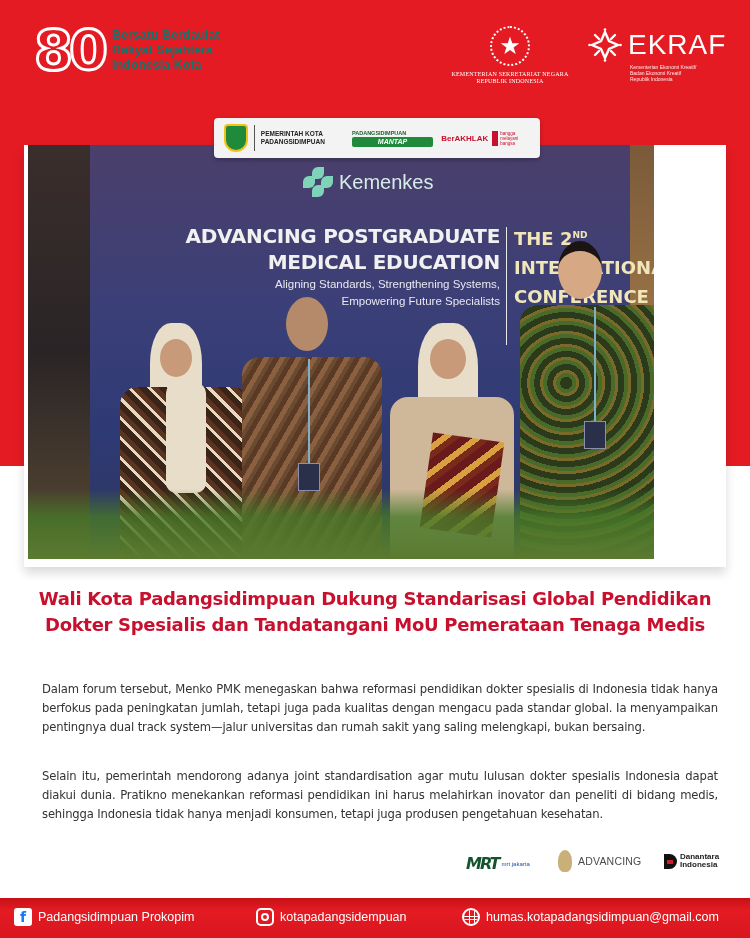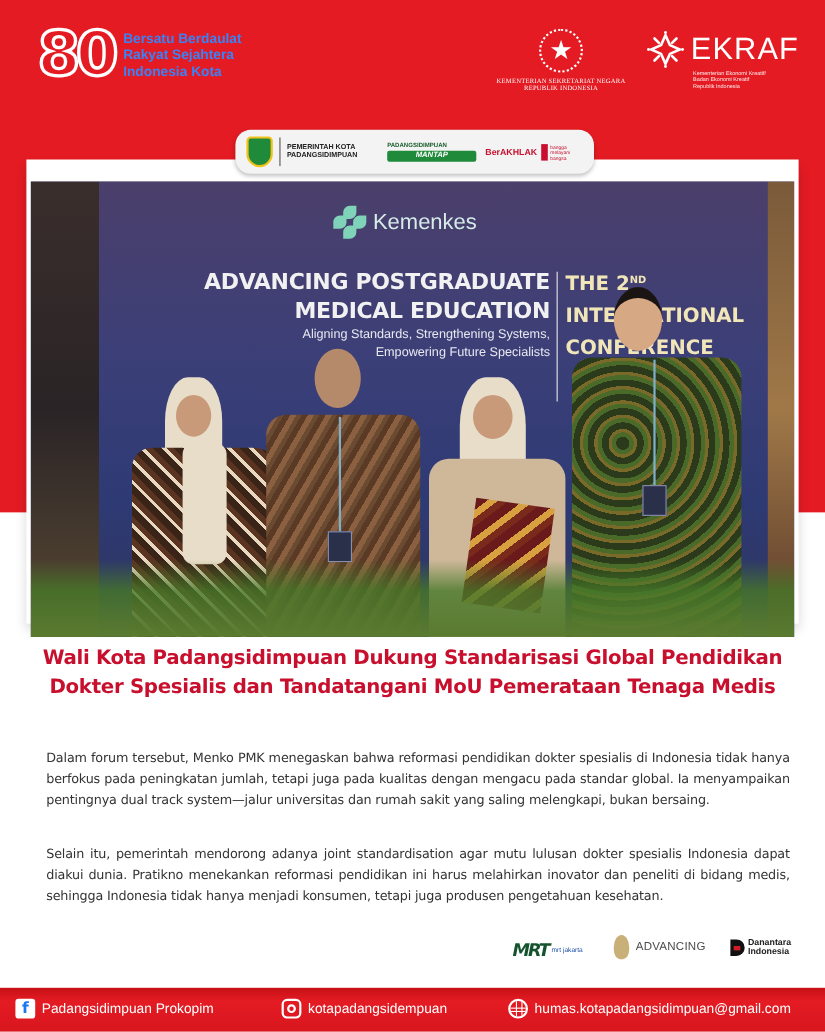--- a/index.html
+++ b/index.html
@@ -6,50 +6,50 @@
   html, body { width: 750px; height: 938px; overflow: hidden; background: #ffffff; }
   body { position: relative; font-family: "Liberation Sans", sans-serif; }
 
   .red-band { position: absolute; left: 0; top: 0; width: 750px; height: 466px; background: #e41b23; }
   .white-bg { position: absolute; left: 0; top: 466px; width: 750px; height: 472px; background: #ffffff; }
 
   
   .logo80 { position: absolute; left: 34px; top: 22px; display: flex; align-items: center; justify-content: space-between; }
   .logo80-num { font-family: "DejaVu Sans", sans-serif; font-weight: bold; font-size: 56px; line-height: 56px; color: #e41b23;
     -webkit-text-stroke: 3px #ffffff; letter-spacing: -4px; text-shadow: 0 0 0 #fff; }
-  .logo80-tag { margin-left: 8px; color: #3b82f6; font-weight: bold; font-size: 12.5px; line-height: 15px; }
+  .logo80-tag { margin-left: 8px; color: #0f766e; font-weight: bold; font-size: 12.5px; line-height: 15px; }
 
   .setneg { position: absolute; left: 440px; top: 26px; width: 140px; text-align: center; color: #fff; }
   .setneg-emblem { width: 40px; height: 40px; border-radius: 50%; border: 2px dotted #ffffff; margin: 0 auto; position: relative; }
   .setneg-emblem::after { content: "★"; position: absolute; left: 0; top: 4px; width: 100%; text-align: center; font-size: 24px; color: #fff; }
   .setneg-text { font-family: "Liberation Serif", serif; font-size: 6px; line-height: 7px; margin-top: 5px; letter-spacing: 0.2px; }
 
   .ekraf { position: absolute; left: 588px; top: 28px; color: #fff; }
   .ekraf-row { display: flex; align-items: center; }
   .ekraf-mark { width: 34px; height: 34px; position: relative; }
   .ekraf-mark svg { width: 34px; height: 34px; }
   .ekraf-name { font-size: 28px; font-weight: normal; margin-left: 6px; letter-spacing: 1px; line-height: 30px; }
   .ekraf-sub { font-size: 5px; line-height: 6px; margin-left: 42px; margin-top: 2px; opacity: .9; }
 
   
-  .badge-pill { position: absolute; left: 214px; top: 118px; width: 326px; height: 40px; background: #f3f3f3; border-radius: 14px;
+  .badge-pill { position: absolute; left: 214px; top: 118px; width: 326px; height: 40px; background: #f3f3f3; border-radius: 4px;
     box-shadow: 0 2px 4px rgba(0,0,0,.25); display: flex; align-items: center; padding: 0 10px; z-index: 3; }
   .pemkot-shield { width: 24px; height: 28px; background: #1e8a3a; border-radius: 4px 4px 12px 12px; border: 2px solid #f2c21a; }
   .pill-divider { width: 1px; height: 26px; background: #555; margin: 0 6px; }
   .pemkot-text { font-size: 6.5px; font-weight: bold; line-height: 8px; color: #222; width: 88px; }
   .mantap { margin-left: 4px; width: 82px; }
   .mantap-top { font-size: 5.5px; font-weight: bold; color: #1a5e2c; line-height: 6px; }
   .mantap-box { background: #1e8a3a; color: #fff; font-size: 7px; font-weight: bold; text-align: center; line-height: 10px; border-radius: 2px; margin-top: 1px; font-style: italic; }
   .berakhlak { margin-left: 8px; font-size: 8px; font-weight: bold; color: #c8102e; }
   .bangga { margin-left: 4px; font-size: 4.5px; line-height: 5px; color: #c8102e; width: 38px; border-left: 6px solid #c8102e; padding-left: 2px; }
 
   
   .photo-frame { position: absolute; left: 24px; top: 145px; width: 702px; height: 422px; background: #ffffff; z-index: 1;
     box-shadow: 0 6px 10px rgba(0,0,0,.15); }
-  .photo { position: absolute; left: 4px; top: 20px; width: 694px; height: 414px; overflow: hidden;
+  .photo { position: absolute; left: 4px; top: 0; width: 626px; height: 414px; overflow: hidden;
     background: linear-gradient(180deg, #4a3e6a 0%, #3c3d72 35%, #2c3670 60%, #3a3550 100%); }
   .photo-left { position: absolute; left: 0; top: 0; width: 62px; height: 414px; background: linear-gradient(180deg, #3a2e2c 0%, #2a2426 50%, #5a4a34 100%); }
   .photo-right { position: absolute; right: 0; top: 0; width: 24px; height: 414px; background: linear-gradient(180deg, #7a5a3a 0%, #a07848 50%, #5a3a2a 100%); }
   .backdrop { position: absolute; left: 62px; top: 0; width: 608px; height: 414px; background: linear-gradient(180deg, #4b3f6b 0%, #3b3f78 40%, #2e3a74 70%, #2f355e 100%); }
   .kemenkes { position: absolute; left: 275px; top: 22px; display: flex; align-items: center; color: #cfe9e4; }
   .kemenkes-mark { width: 30px; height: 30px; position: relative; }
   .kemenkes-mark i { position: absolute; width: 12px; height: 12px; background: #7fd3b8; border-radius: 50% 0; }
   .kemenkes-name { font-size: 20px; margin-left: 6px; color: #d6ece8; }
   .banner-left { position: absolute; left: 82px; top: 78px; width: 390px; text-align: right; color: #f1f1f1; }
   .banner-h1 { font-family: "DejaVu Sans", sans-serif; font-weight: bold; font-size: 20px; line-height: 26px; letter-spacing: -0.3px; }

